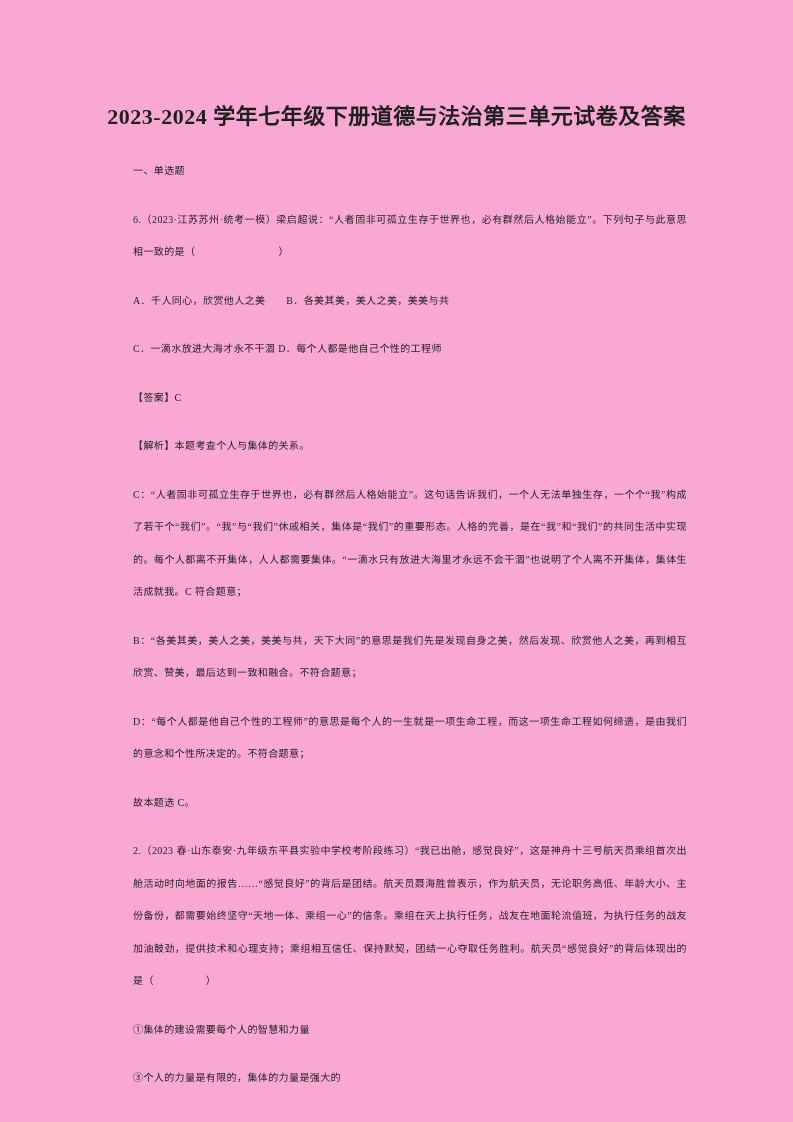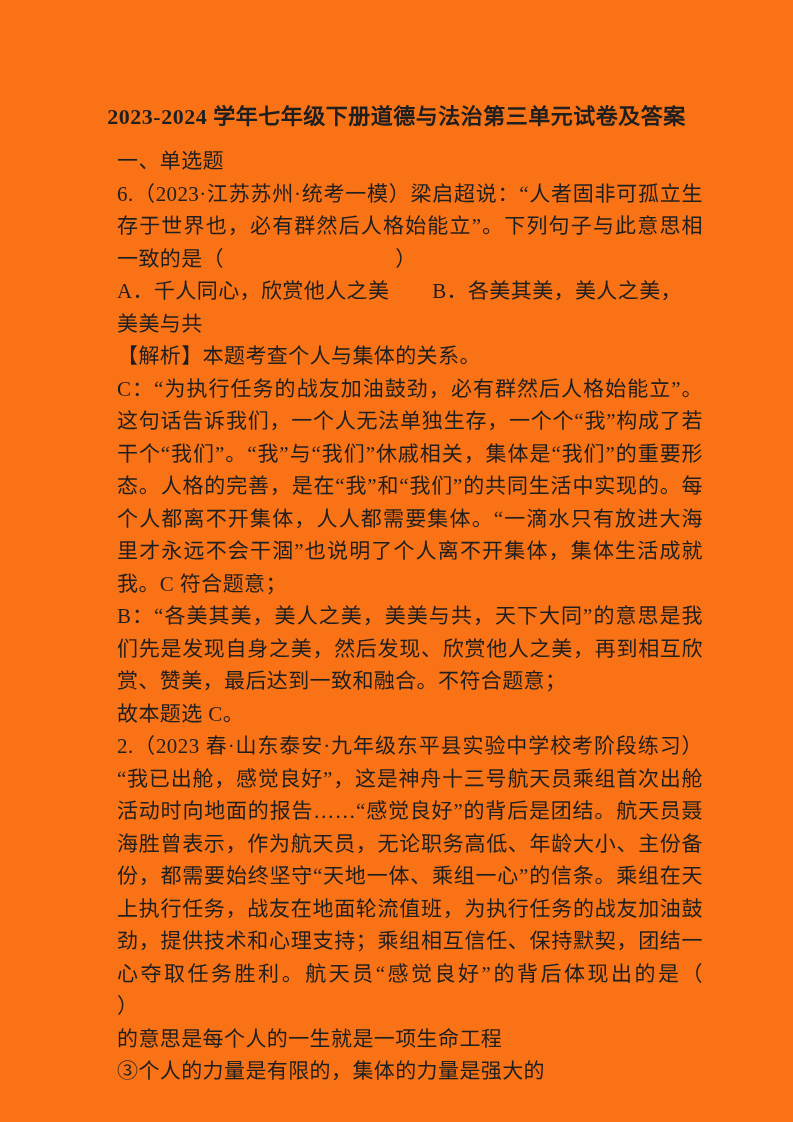--- a/index.html
+++ b/index.html
@@ -6,41 +6,41 @@
   html, body {
     margin: 0;
     padding: 0;
     background: #e9e9e9;
   }
   .page {
     position: relative;
     width: 793px;
     height: 1122px;
     margin: 0 auto;
-    background: #f97316;
+    background: #f9a8d4;
     color: #1f1f1f;
     font-family: "Liberation Serif", "DejaVu Serif", serif;
     box-sizing: border-box;
     padding: 94px 90px 0 117px;
     overflow: hidden;
   }
   .doc-title {
     margin: 0 -90px 6px -117px; 
     text-align: center;
     font-size: 22px;
     font-weight: 600;
     line-height: 45px;
     letter-spacing: 0.5px;
   }
   .doc-title .title-line {
     white-space: nowrap;
   }
   .doc-body p {
-    margin: 0;
-    font-size: 21px;
+    margin: 16px;
+    font-size: 10px;
     line-height: 32.5px;
     text-align: justify;
     text-justify: inter-ideograph;
     word-break: break-all;
     letter-spacing: 0.4px;
   }
   .doc-body p.no-justify {
     text-align: left;
   }
 </style>
@@ -54,33 +54,36 @@
   </header>
 
   <main class="doc-body">
 
     <p class="no-justify">一、单选题</p>
 
     <p>6.（2023·江苏苏州·统考一模）梁启超说：“人者固非可孤立生存于世界也，必有群然后人格始能立”。下列句子与此意思相一致的是（　　　　　　　　）</p>
 
     <p class="no-justify">A．千人同心，欣赏他人之美　　B．各美其美，美人之美，美美与共</p>
 
+    <p class="no-justify">C．一滴水放进大海才永不干涸 D．每个人都是他自己个性的工程师</p>
 
+    <p class="no-justify">【答案】C</p>
 
     <p class="no-justify">【解析】本题考查个人与集体的关系。</p>
 
-    <p>C：“为执行任务的战友加油鼓劲，必有群然后人格始能立”。这句话告诉我们，一个人无法单独生存，一个个“我”构成了若干个“我们”。“我”与“我们”休戚相关，集体是“我们”的重要形态。人格的完善，是在“我”和“我们”的共同生活中实现的。每个人都离不开集体，人人都需要集体。“一滴水只有放进大海里才永远不会干涸”也说明了个人离不开集体，集体生活成就我。C 符合题意；</p>
+    <p>C：“人者固非可孤立生存于世界也，必有群然后人格始能立”。这句话告诉我们，一个人无法单独生存，一个个“我”构成了若干个“我们”。“我”与“我们”休戚相关，集体是“我们”的重要形态。人格的完善，是在“我”和“我们”的共同生活中实现的。每个人都离不开集体，人人都需要集体。“一滴水只有放进大海里才永远不会干涸”也说明了个人离不开集体，集体生活成就我。C 符合题意；</p>
 
 
     <p>B：“各美其美，美人之美，美美与共，天下大同”的意思是我们先是发现自身之美，然后发现、欣赏他人之美，再到相互欣赏、赞美，最后达到一致和融合。不符合题意；</p>
 
+    <p>D：“每个人都是他自己个性的工程师”的意思是每个人的一生就是一项生命工程，而这一项生命工程如何缔造，是由我们的意念和个性所决定的。不符合题意；</p>
 
     <p class="no-justify">故本题选 C。</p>
 
     <p>2.（2023 春·山东泰安·九年级东平县实验中学校考阶段练习）“我已出舱，感觉良好”，这是神舟十三号航天员乘组首次出舱活动时向地面的报告……“感觉良好”的背后是团结。航天员聂海胜曾表示，作为航天员，无论职务高低、年龄大小、主份备份，都需要始终坚守“天地一体、乘组一心”的信条。乘组在天上执行任务，战友在地面轮流值班，为执行任务的战友加油鼓劲，提供技术和心理支持；乘组相互信任、保持默契，团结一心夺取任务胜利。航天员“感觉良好”的背后体现出的是（　　　　　）</p>
 
-    <p class="no-justify">的意思是每个人的一生就是一项生命工程</p>
+    <p class="no-justify">①集体的建设需要每个人的智慧和力量</p>
 
 
     <p class="no-justify">③个人的力量是有限的，集体的力量是强大的</p>
 
   </main>
 </div>
 
 </body></html>

